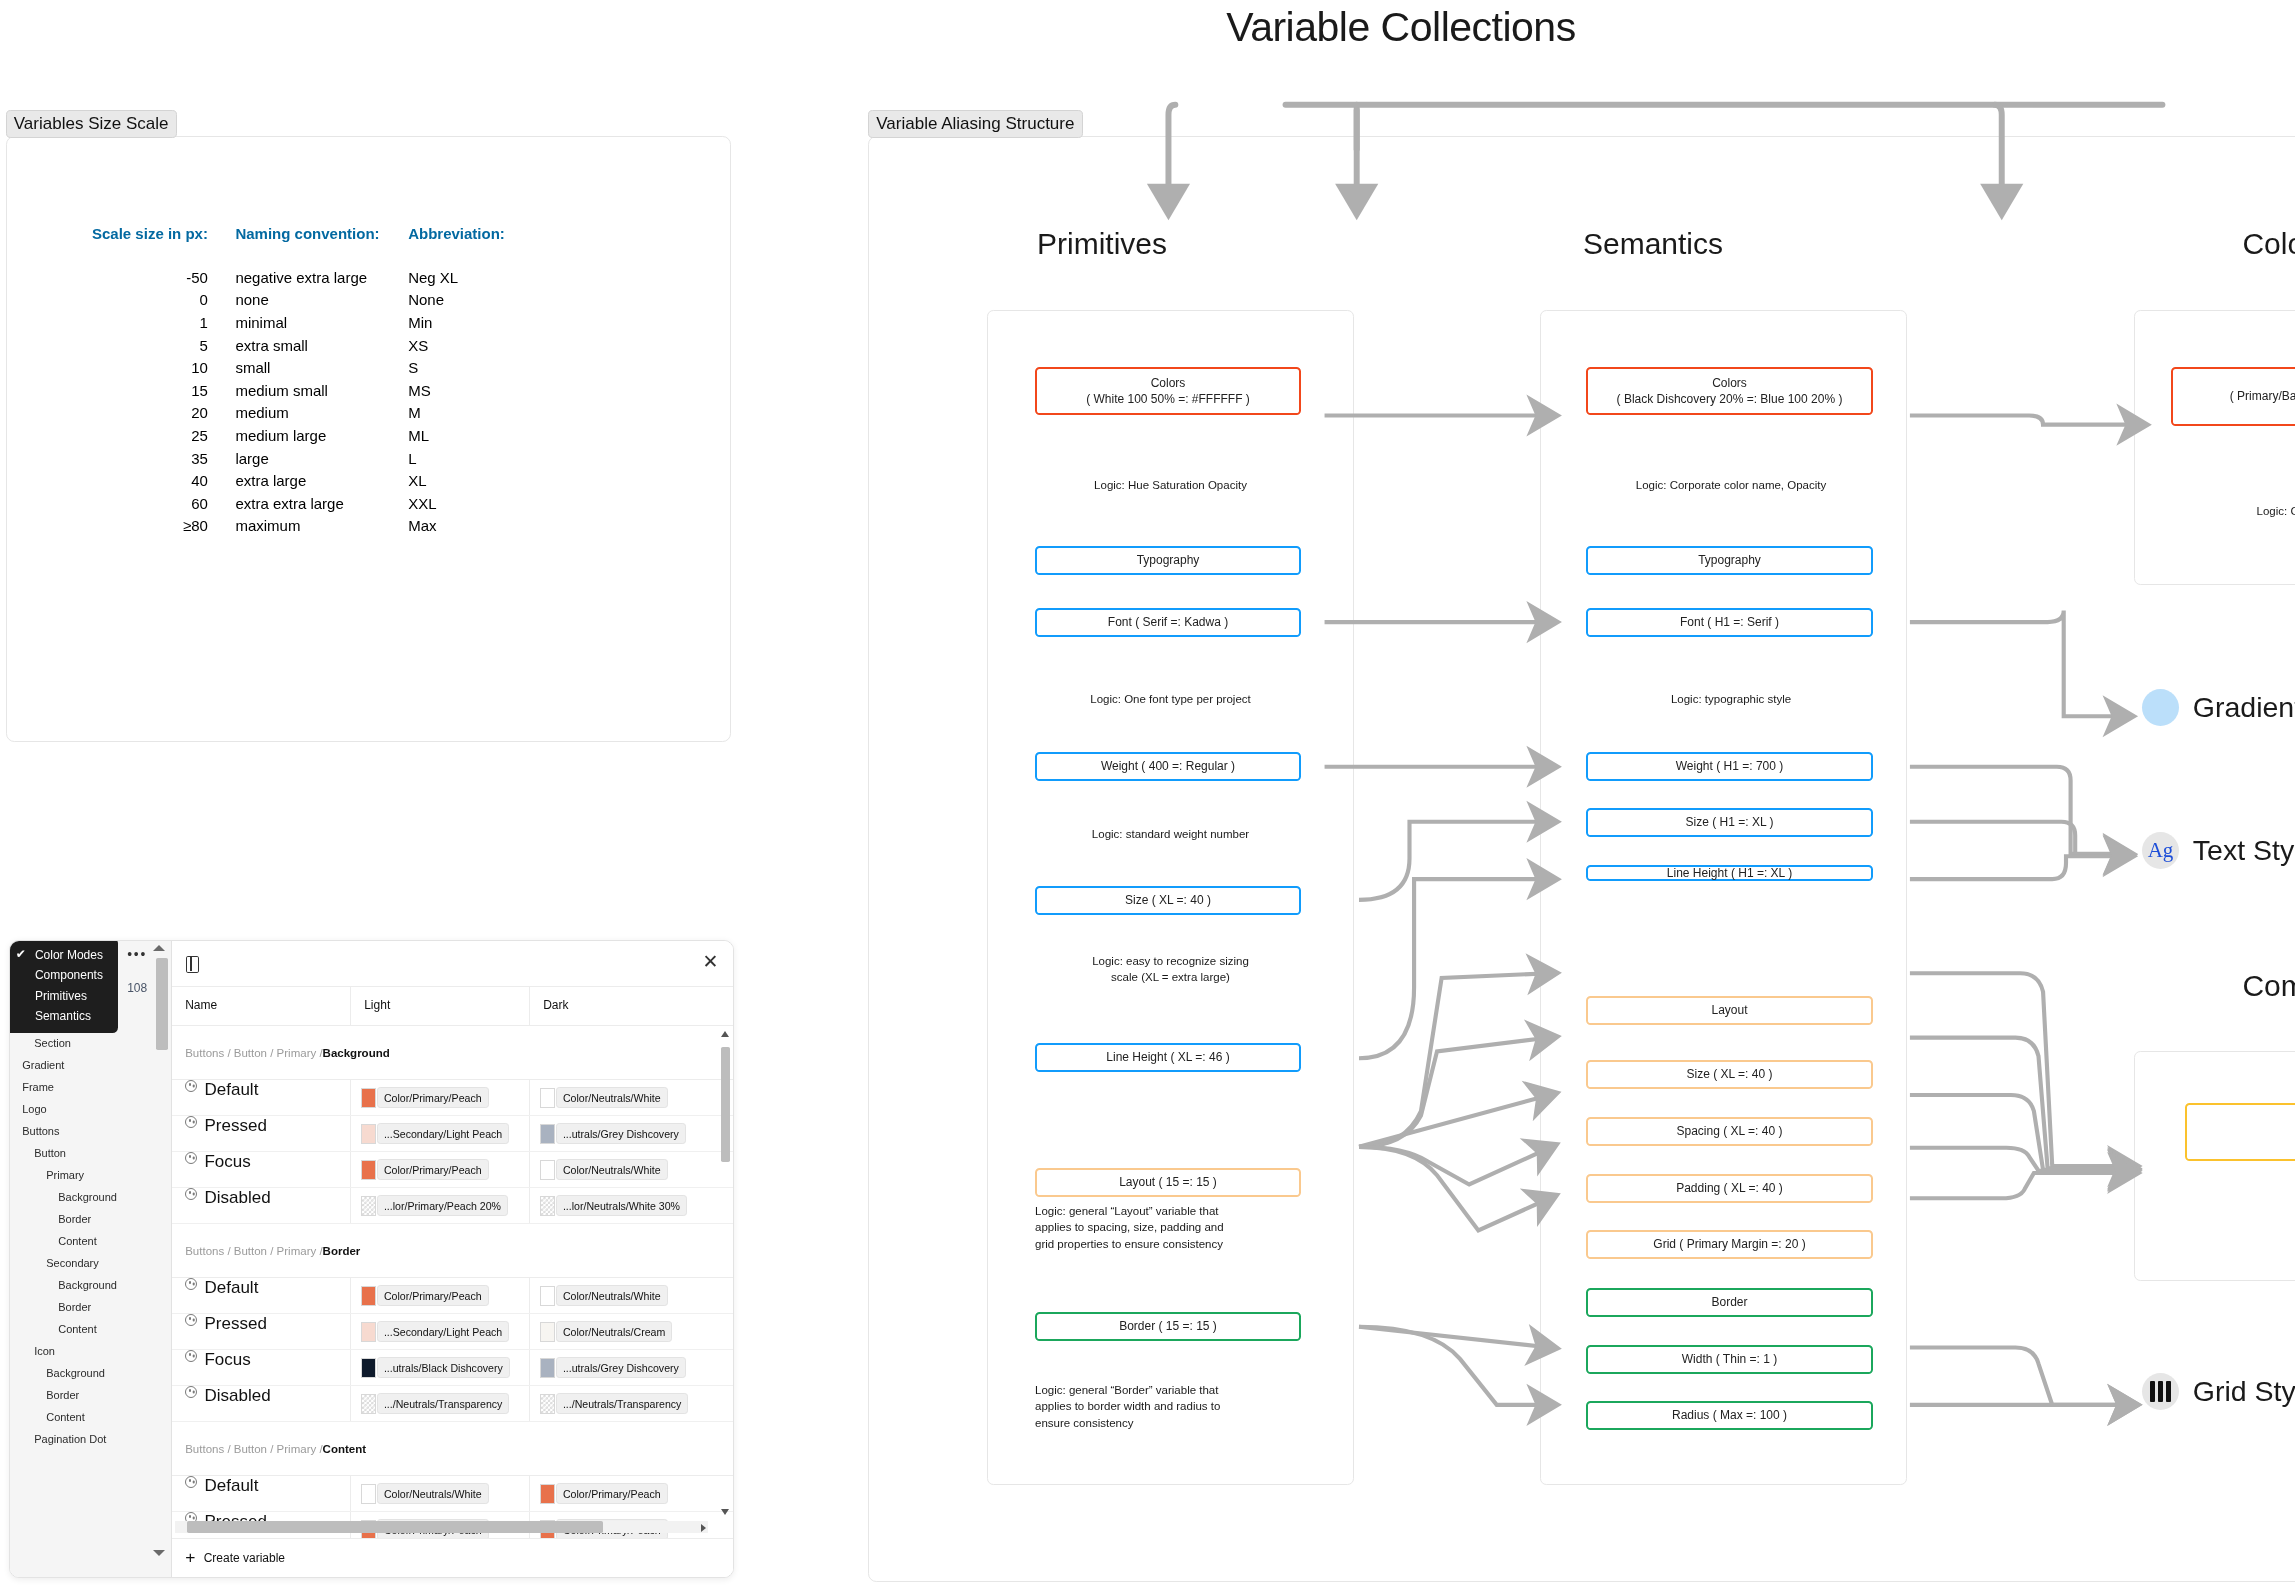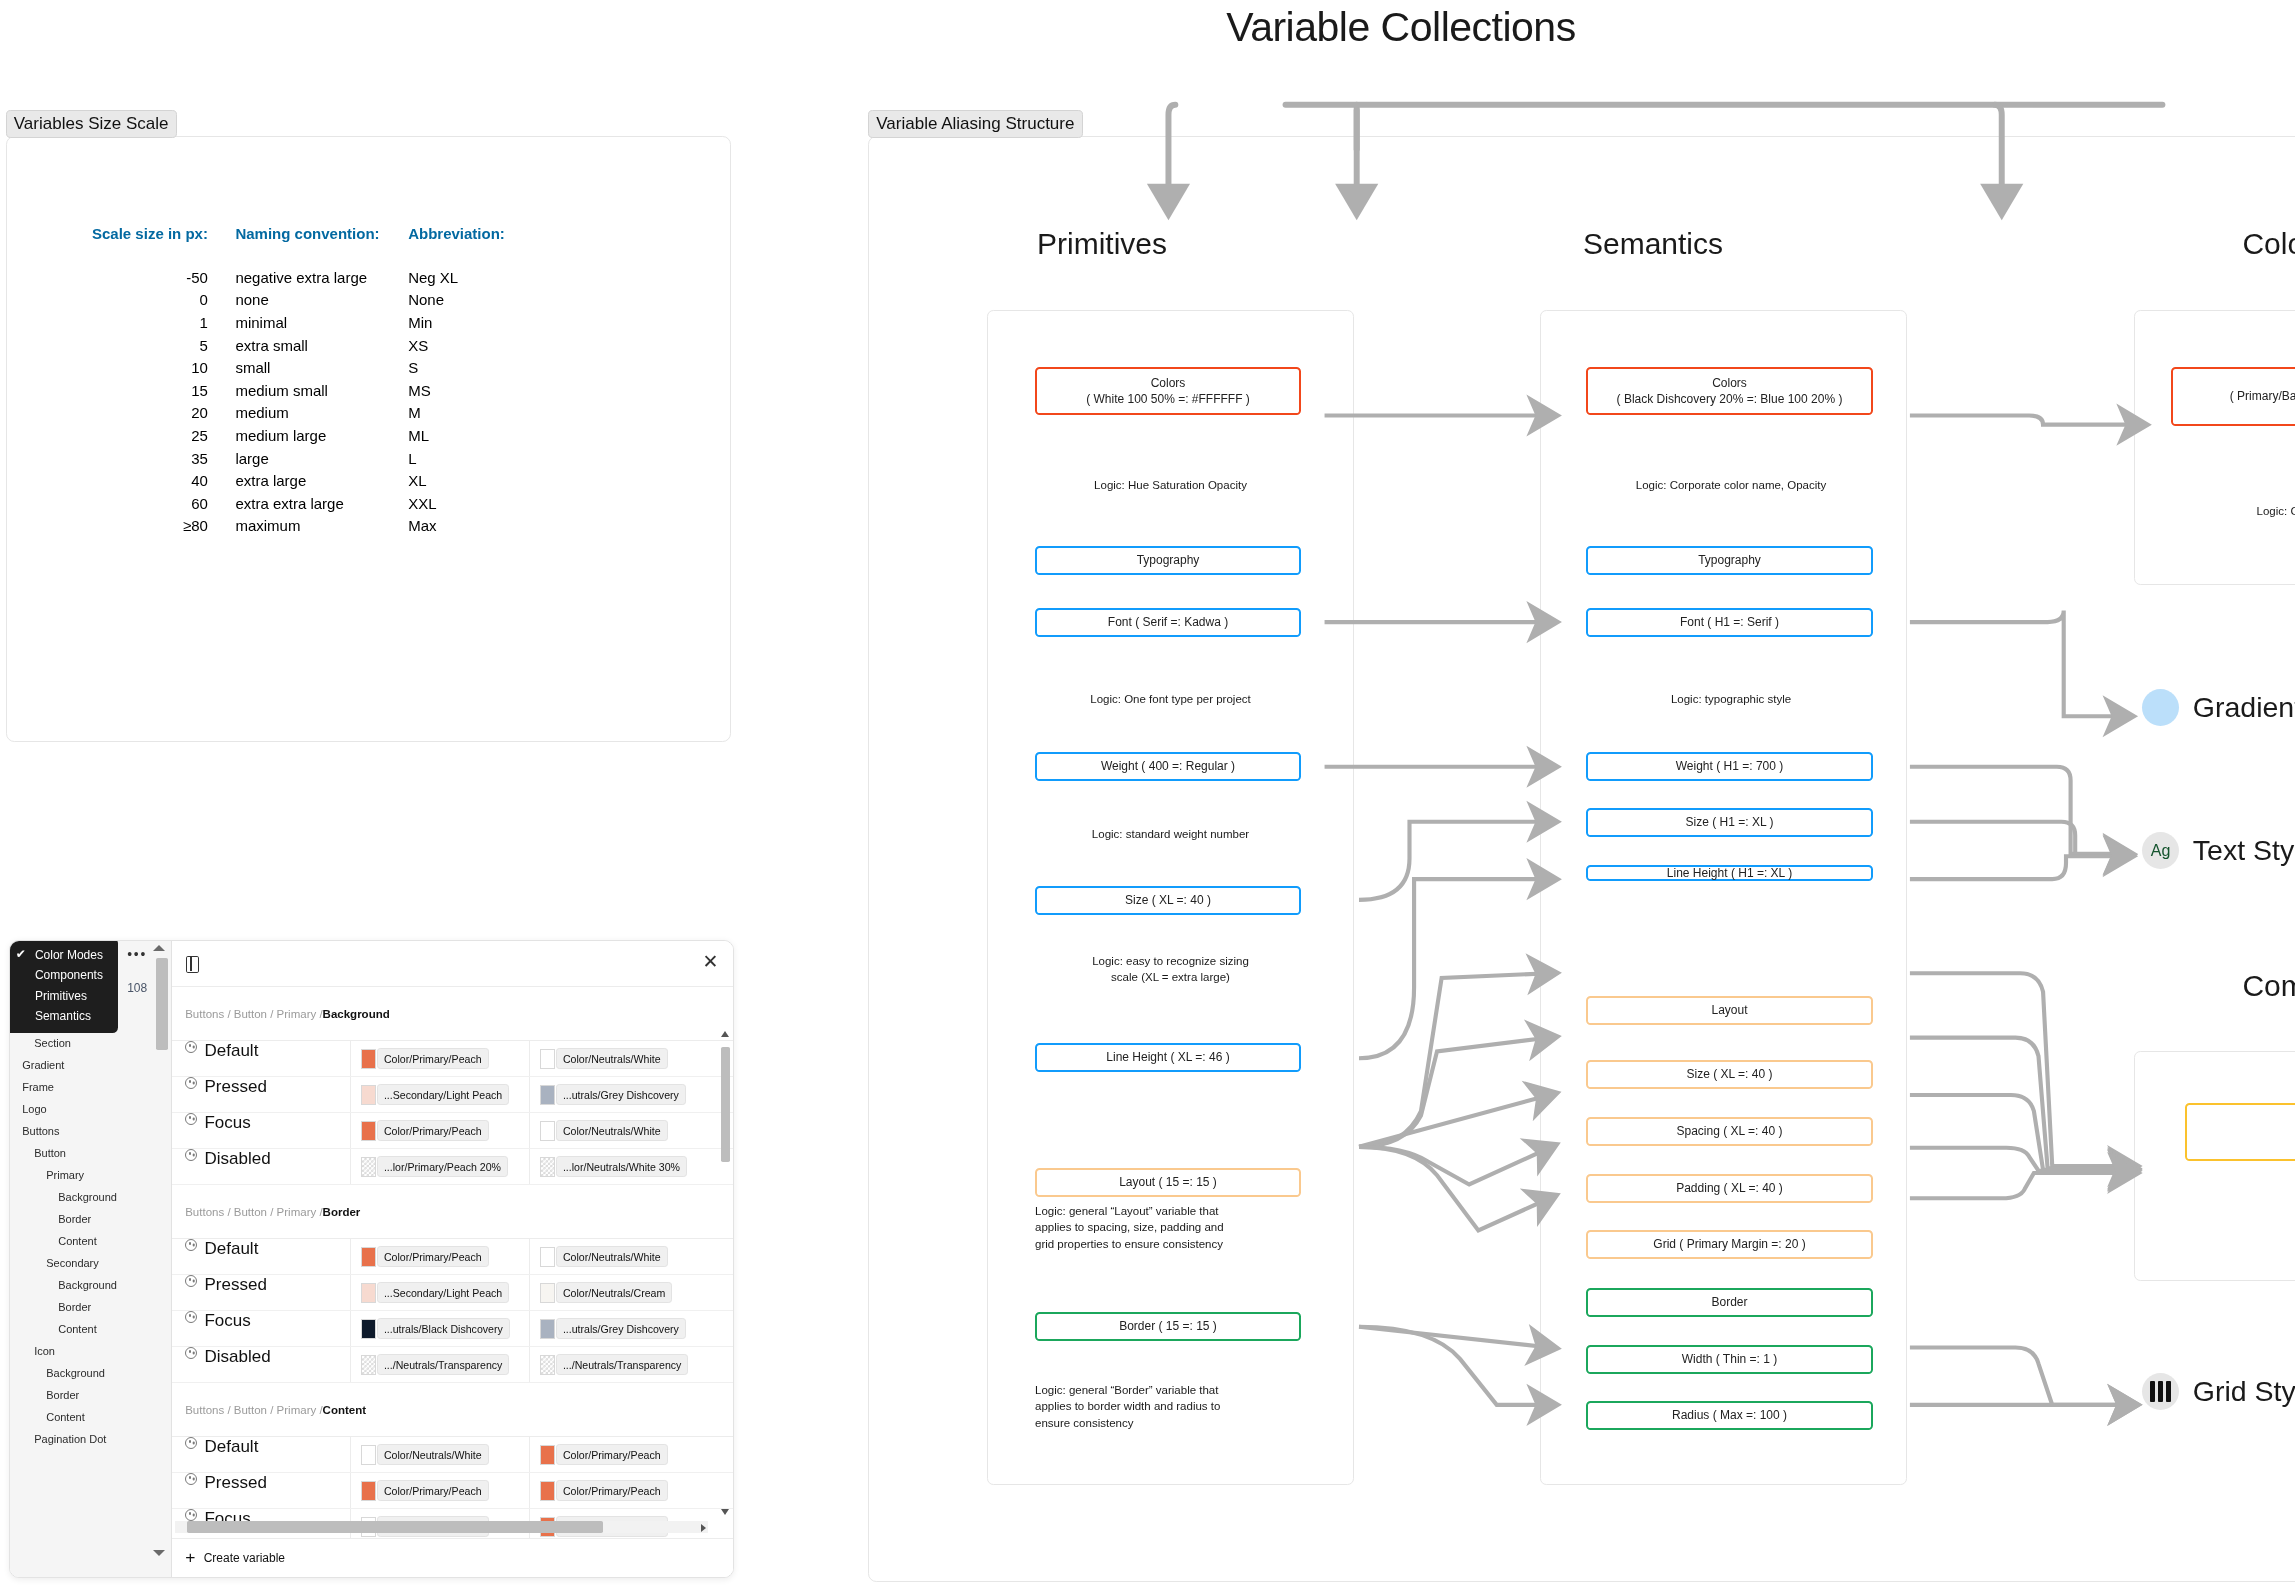--- a/index.html
+++ b/index.html
@@ -53,21 +53,21 @@
   .logic{
     position:absolute; font-size:11.5px; color:#1a1a1a; line-height:1.42;
     z-index:4; white-space:pre-line;
   }
   .logic.center{ text-align:center; }
 
   
   .style-row{ position:absolute; display:flex; align-items:center; gap:13.8px; z-index:5; }
   .style-row .swatch{ width:37px; height:37px; border-radius:50%;
       display:flex; align-items:center; justify-content:center;
-      font-size:16px; color:#14532d; font-family:Liberation Sans, sans-serif; }
+      font-size:21px; color:#1d4ed8; font-family:Liberation Serif, serif; }
   .style-row .label{ font-size:28.5px; color:#1a1a1a; white-space:nowrap; }
   .grid-glyph{ display:flex; gap:3.2px; align-items:center; justify-content:center; }
   .grid-glyph i{ display:block; width:4.6px; height:21px; background:#111; border-radius:0.9px; }
 
   svg.edges{ position:absolute; left:0; top:0; width:2802px; height:1594px;
              z-index:3; pointer-events:none; }
 
   
   #size-scale-table{ position:absolute; left:92px; top:225px; z-index:4; }
   #size-scale-table table{ border-collapse:collapse; }
@@ -495,20 +495,25 @@
       <div class="mi"><span>Primitives</span></div>
       <div class="mi"><span>Semantics</span></div>
     </div>
 
   <div id="figma-main">
     <div id="fm-toolbar">
       <div id="fm-panel-icon"></div>
       <div id="fm-close">✕</div>
     </div>
 
+    <div id="fm-head">
+      <div class="c-name">Name</div>
+      <div class="c-light">Light</div>
+      <div class="c-dark">Dark</div>
+    </div>
 
     <div id="fm-body">
         <div class="grp-row">
           <span>Buttons / Button / Primary / </span>
           <b>Background</b>
         </div>
         <div class="var-row">
           <div class="vr-name">
             <span class="pal"></span>
             <span>Default</span>

